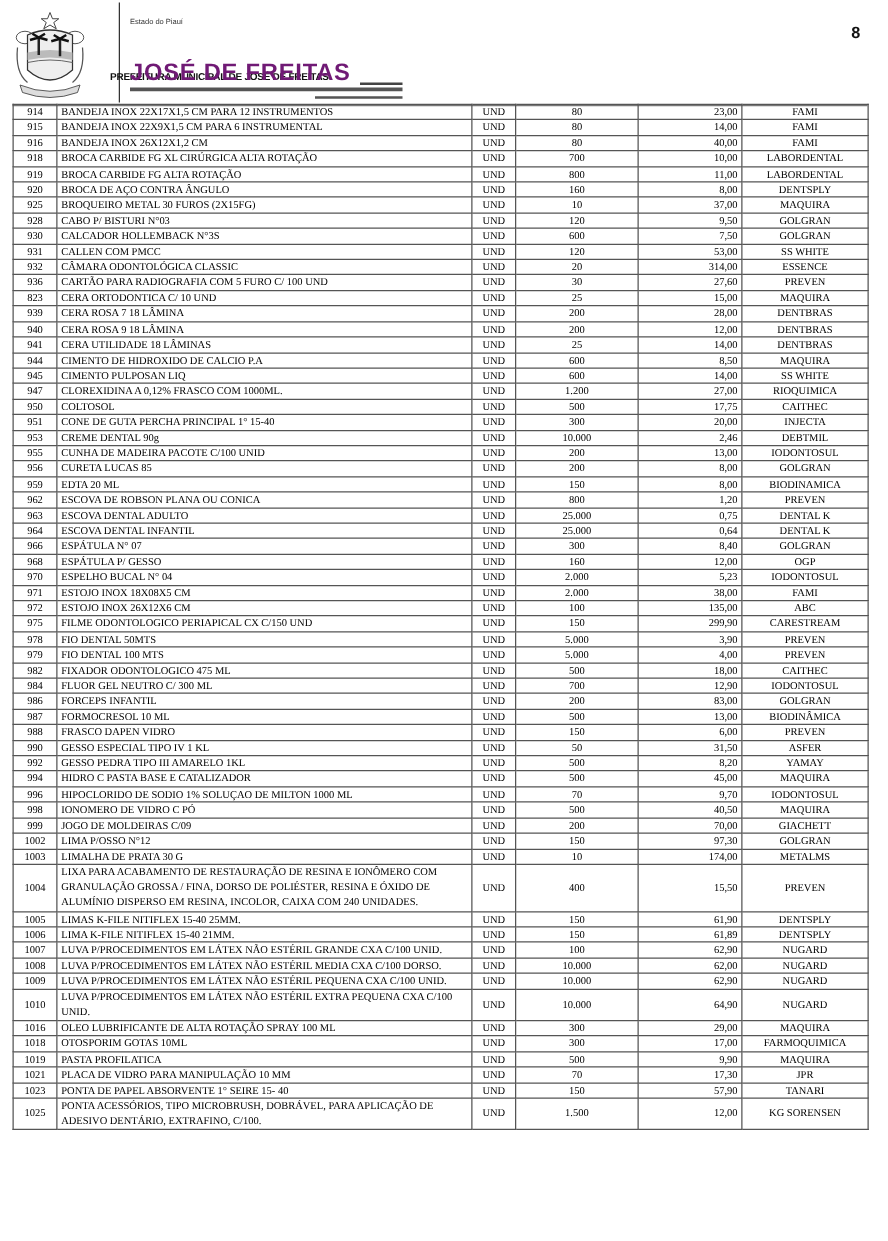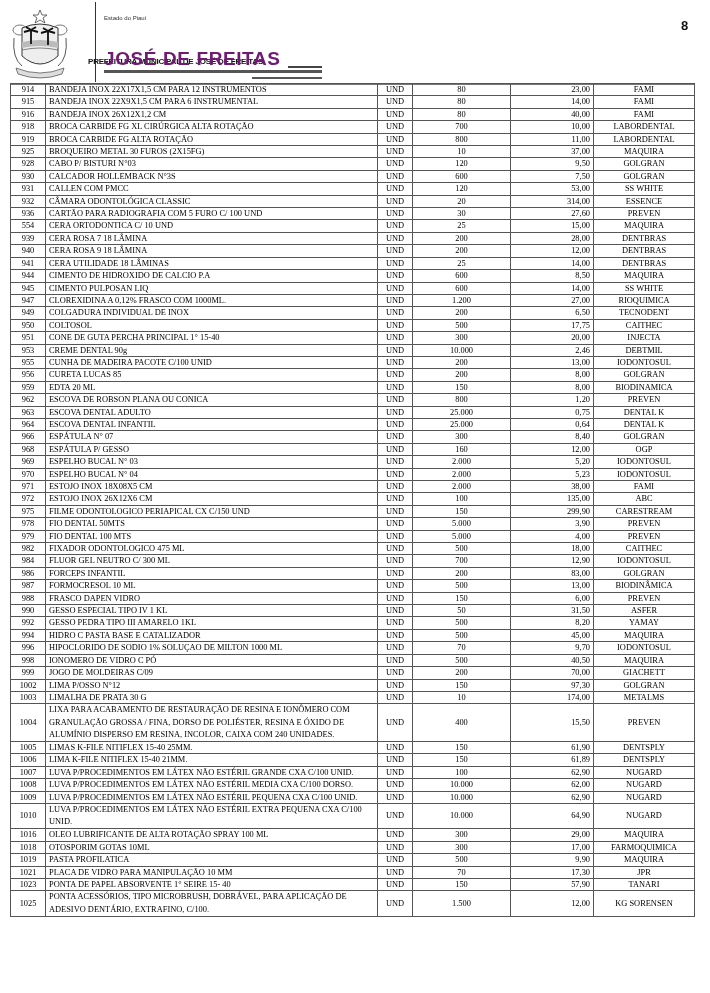--- a/index.html
+++ b/index.html
@@ -102,20 +102,28 @@
       </tr>
       <tr>
         <td class="c-num">919</td>
         <td class="c-desc">BROCA CARBIDE FG ALTA ROTAÇÃO</td>
         <td class="c-unit">UND</td>
         <td class="c-qty">800</td>
         <td class="c-price">11,00</td>
         <td class="c-brand">LABORDENTAL</td>
       </tr>
       <tr>
+        <td class="c-num">920</td>
+        <td class="c-desc">BROCA DE AÇO CONTRA ÂNGULO</td>
+        <td class="c-unit">UND</td>
+        <td class="c-qty">160</td>
+        <td class="c-price">8,00</td>
+        <td class="c-brand">DENTSPLY</td>
+      </tr>
+      <tr>
         <td class="c-num">925</td>
         <td class="c-desc">BROQUEIRO METAL 30 FUROS (2X15FG)</td>
         <td class="c-unit">UND</td>
         <td class="c-qty">10</td>
         <td class="c-price">37,00</td>
         <td class="c-brand">MAQUIRA</td>
       </tr>
       <tr>
         <td class="c-num">928</td>
         <td class="c-desc">CABO P/ BISTURI N°03</td>
@@ -150,21 +158,21 @@
       </tr>
       <tr>
         <td class="c-num">936</td>
         <td class="c-desc">CARTÃO PARA RADIOGRAFIA COM 5 FURO C/ 100 UND</td>
         <td class="c-unit">UND</td>
         <td class="c-qty">30</td>
         <td class="c-price">27,60</td>
         <td class="c-brand">PREVEN</td>
       </tr>
       <tr>
-        <td class="c-num">554</td>
+        <td class="c-num">823</td>
         <td class="c-desc">CERA ORTODONTICA C/ 10 UND</td>
         <td class="c-unit">UND</td>
         <td class="c-qty">25</td>
         <td class="c-price">15,00</td>
         <td class="c-brand">MAQUIRA</td>
       </tr>
       <tr>
         <td class="c-num">939</td>
         <td class="c-desc">CERA ROSA 7 18 LÂMINA</td>
         <td class="c-unit">UND</td>
@@ -206,28 +214,20 @@
       </tr>
       <tr>
         <td class="c-num">947</td>
         <td class="c-desc">CLOREXIDINA A 0,12% FRASCO COM 1000ML.</td>
         <td class="c-unit">UND</td>
         <td class="c-qty">1.200</td>
         <td class="c-price">27,00</td>
         <td class="c-brand">RIOQUIMICA</td>
       </tr>
       <tr>
-        <td class="c-num">949</td>
-        <td class="c-desc">COLGADURA INDIVIDUAL DE INOX</td>
-        <td class="c-unit">UND</td>
-        <td class="c-qty">200</td>
-        <td class="c-price">6,50</td>
-        <td class="c-brand">TECNODENT</td>
-      </tr>
-      <tr>
         <td class="c-num">950</td>
         <td class="c-desc">COLTOSOL</td>
         <td class="c-unit">UND</td>
         <td class="c-qty">500</td>
         <td class="c-price">17,75</td>
         <td class="c-brand">CAITHEC</td>
       </tr>
       <tr>
         <td class="c-num">951</td>
         <td class="c-desc">CONE DE GUTA PERCHA PRINCIPAL 1° 15-40</td>
@@ -300,28 +300,20 @@
         <td class="c-price">8,40</td>
         <td class="c-brand">GOLGRAN</td>
       </tr>
       <tr>
         <td class="c-num">968</td>
         <td class="c-desc">ESPÁTULA P/ GESSO</td>
         <td class="c-unit">UND</td>
         <td class="c-qty">160</td>
         <td class="c-price">12,00</td>
         <td class="c-brand">OGP</td>
-      </tr>
-      <tr>
-        <td class="c-num">969</td>
-        <td class="c-desc">ESPELHO BUCAL N° 03</td>
-        <td class="c-unit">UND</td>
-        <td class="c-qty">2.000</td>
-        <td class="c-price">5,20</td>
-        <td class="c-brand">IODONTOSUL</td>
       </tr>
       <tr>
         <td class="c-num">970</td>
         <td class="c-desc">ESPELHO BUCAL N° 04</td>
         <td class="c-unit">UND</td>
         <td class="c-qty">2.000</td>
         <td class="c-price">5,23</td>
         <td class="c-brand">IODONTOSUL</td>
       </tr>
       <tr>

